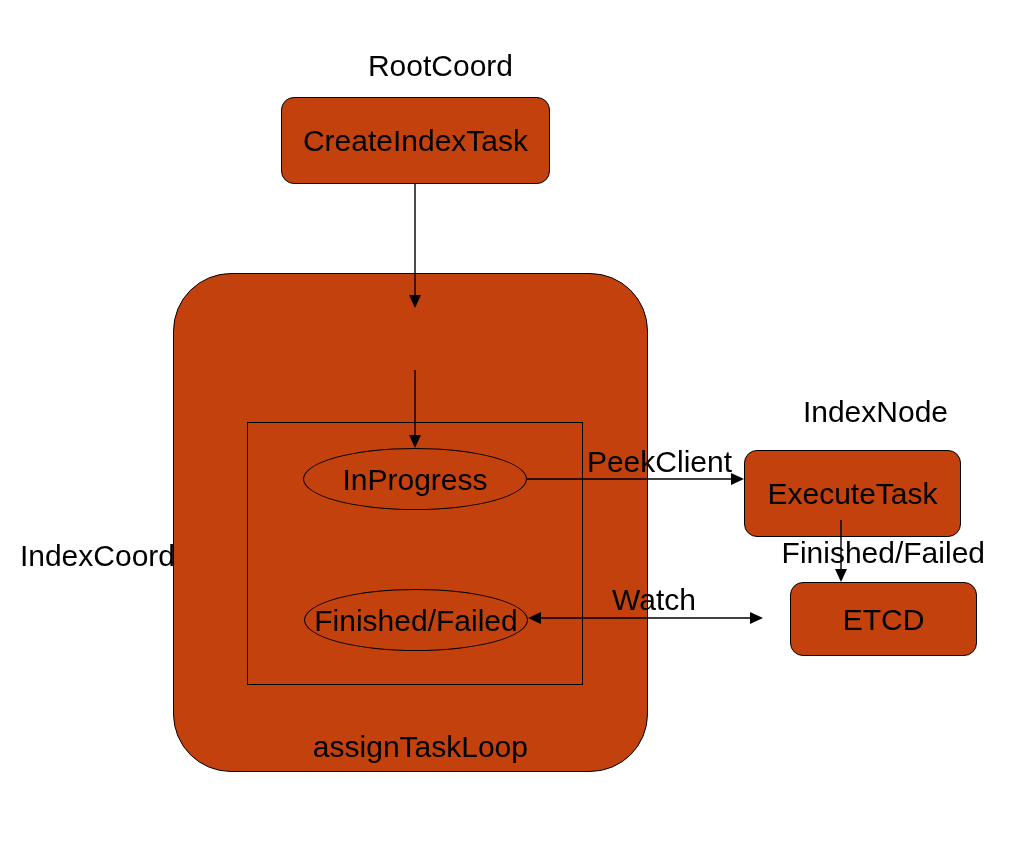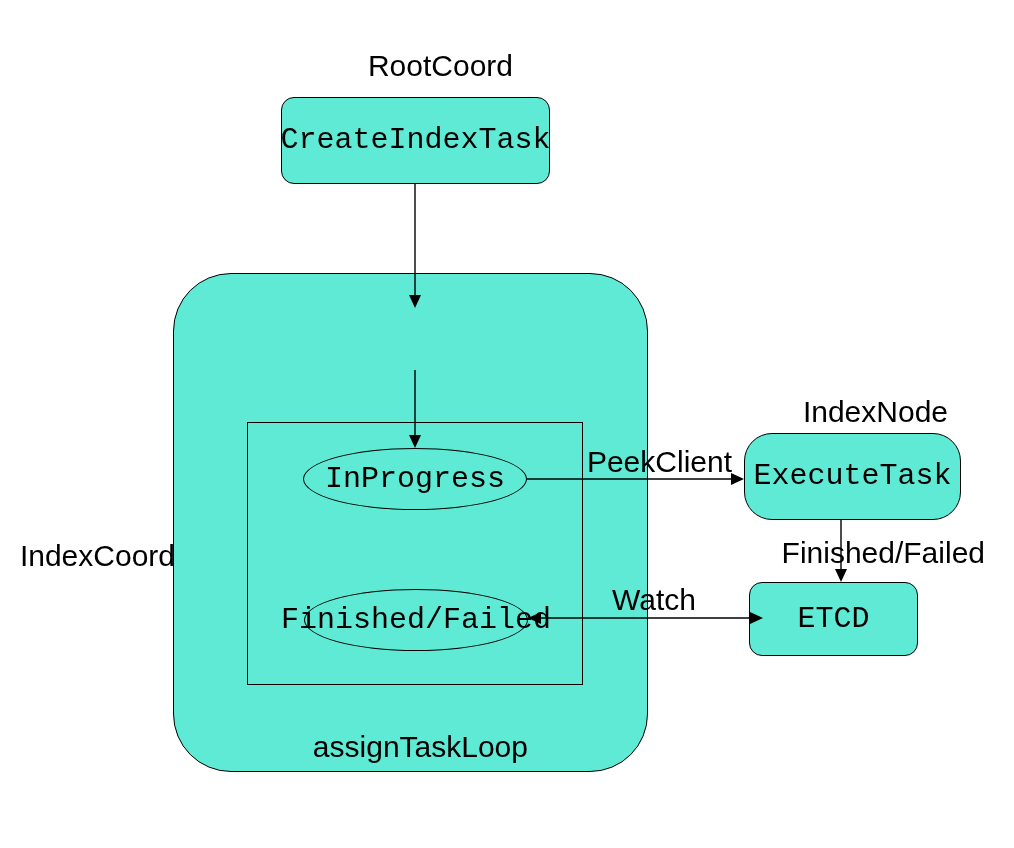--- a/index.html
+++ b/index.html
@@ -13,22 +13,21 @@
     height: 848px;
     background: #ffffff;
     font-family: "Liberation Sans", sans-serif;
     color: #000000;
     overflow: hidden;
   }
   .shape {
     position: absolute;
     box-sizing: border-box;
     border: 1.4px solid #000000;
-    background: #5eead4;
-    font-family: Liberation Mono, monospace;
+    background: #c2410c;
   }
   .node {
     display: flex;
     align-items: center;
     justify-content: center;
     font-size: 30px;
     line-height: 1.1;
     white-space: nowrap;
   }
   .rounded-sm { border-radius: 13px; }
@@ -64,25 +63,25 @@
 
 
   <div class="shape node ellipse" style="left:303px; top:448px; width:224px; height:62px;">
     <span>InProgress</span>
   </div>
 
   <div class="shape node ellipse" style="left:304px; top:589px; width:224px; height:62px;">
     <span>Finished/Failed</span>
   </div>
 
-  <div class="shape node rounded-sm" style="left:744px; top:433px; width:217px; height:87px;border-radius:28px;">
+  <div class="shape node rounded-sm" style="left:744px; top:450px; width:217px; height:87px;">
     <span>ExecuteTask</span>
   </div>
 
-  <div class="shape node rounded-sm" style="left:749px; top:582px; width:169px; height:74px;">
+  <div class="shape node rounded-sm" style="left:790px; top:582px; width:187px; height:74px;">
     <span>ETCD</span>
   </div>
 
   <svg class="connectors" width="1014" height="848" viewBox="0 0 1014 848">
     <g>
       <line x1="415" y1="184" x2="415" y2="296"></line>
       <polygon points="409,295 421,295 415,308"></polygon>
     </g>
     <g>
       <line x1="415" y1="370" x2="415" y2="436"></line>

